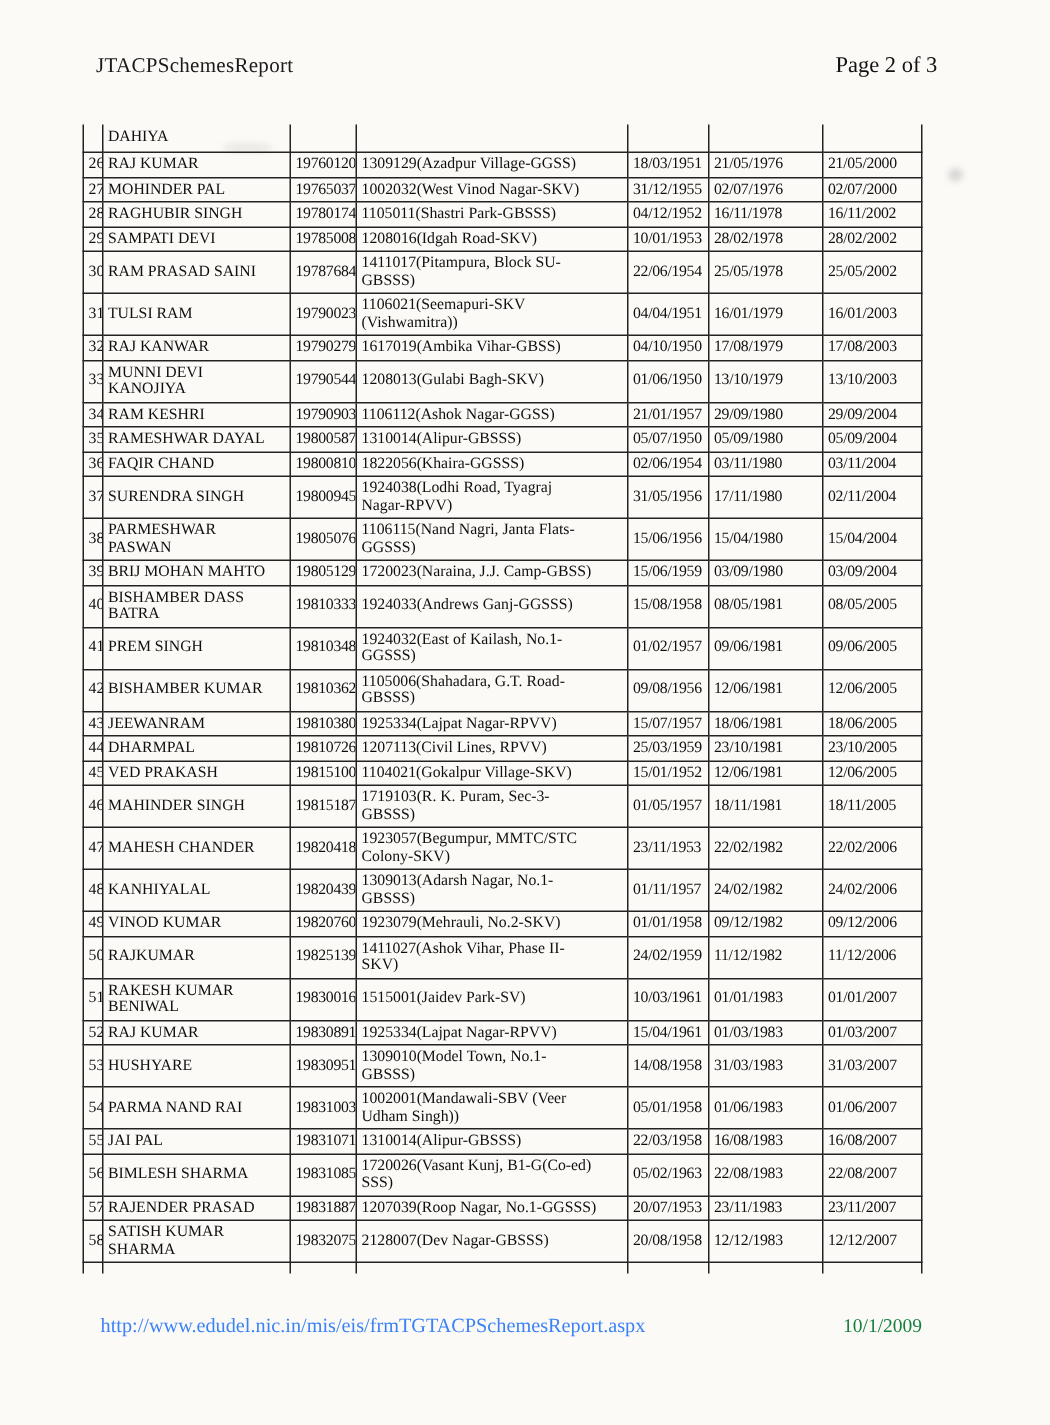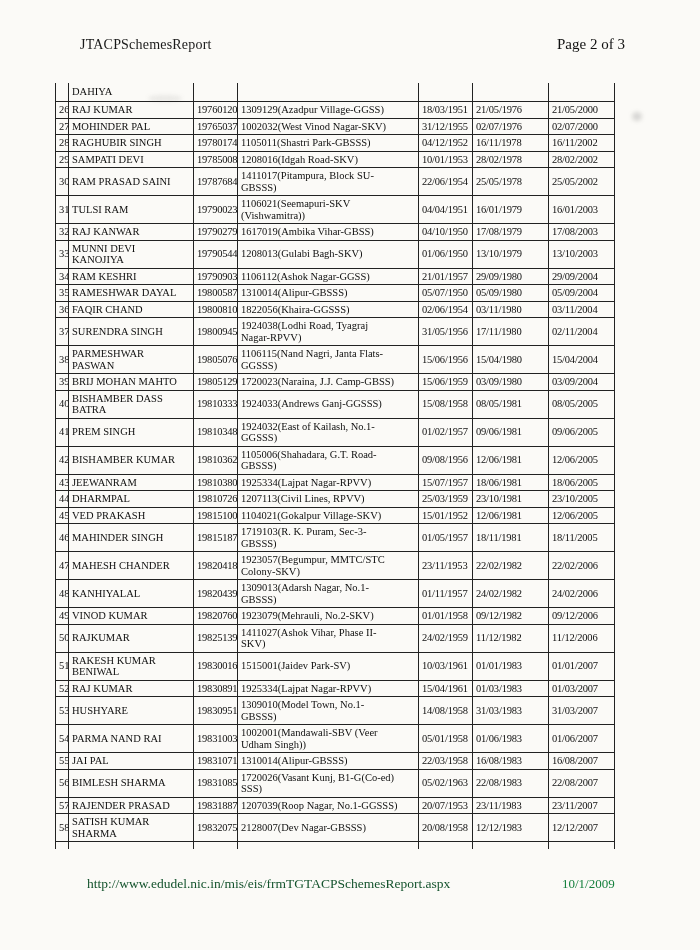--- a/index.html
+++ b/index.html
@@ -5,21 +5,21 @@
   html,body{margin:0;padding:0;}
   body{
     width:700px;height:950px;
     background:#fbfaf7;
     font-family:"Liberation Serif","DejaVu Serif",serif;
     color:#121212;
   }
   .page{position:relative;width:700px;height:950px;overflow:hidden;}
 
   .hdr-title{
-    position:absolute;left:80px;top:37px;
+    position:absolute;left:64px;top:37px;
     font-size:14px;letter-spacing:0.2px;color:#1a1a1a;
   }
   .hdr-page{
     position:absolute;left:557px;top:36px;
     font-size:15px;color:#111;
   }
 
   table.report{
     position:absolute;left:55px;top:83px;
     width:559px;border-collapse:collapse;table-layout:fixed;
@@ -32,21 +32,21 @@
     white-space:pre-wrap;
     overflow:hidden;
     color:#0f0f0f;
   }
   tr.carryover td{border-top:none;height:14px;vertical-align:middle;}
   tr.stub td{border-bottom:none;height:7px;padding:0;line-height:0;}
   td.c0{padding-left:2px;padding-right:0;}
   td.c4,td.c5,td.c6{padding-left:2px;padding-right:0;letter-spacing:-0.2px;}
   td.c2{padding-left:2px;padding-right:0;letter-spacing:-0.2px;}
 
-  .ftr-url{position:absolute;left:87px;top:876px;font-size:13.5px;color:#14532d;}
+  .ftr-url{position:absolute;left:67px;top:876px;font-size:13.5px;color:#3b82f6;}
   .ftr-date{position:absolute;left:562px;top:876px;font-size:13px;color:#15803d;}
 
   .smudge{position:absolute;background:rgba(90,90,90,0.10);filter:blur(2px);border-radius:50%;}
   .smudge.s1{left:148px;top:95px;width:34px;height:7px;}
   .smudge.s2{left:632px;top:112px;width:10px;height:9px;background:rgba(60,60,60,0.18);}
   .smudge.s3{left:580px;top:688px;width:18px;height:6px;background:rgba(90,90,90,0.07);}
 </style>
 </head>
 <body>
 

